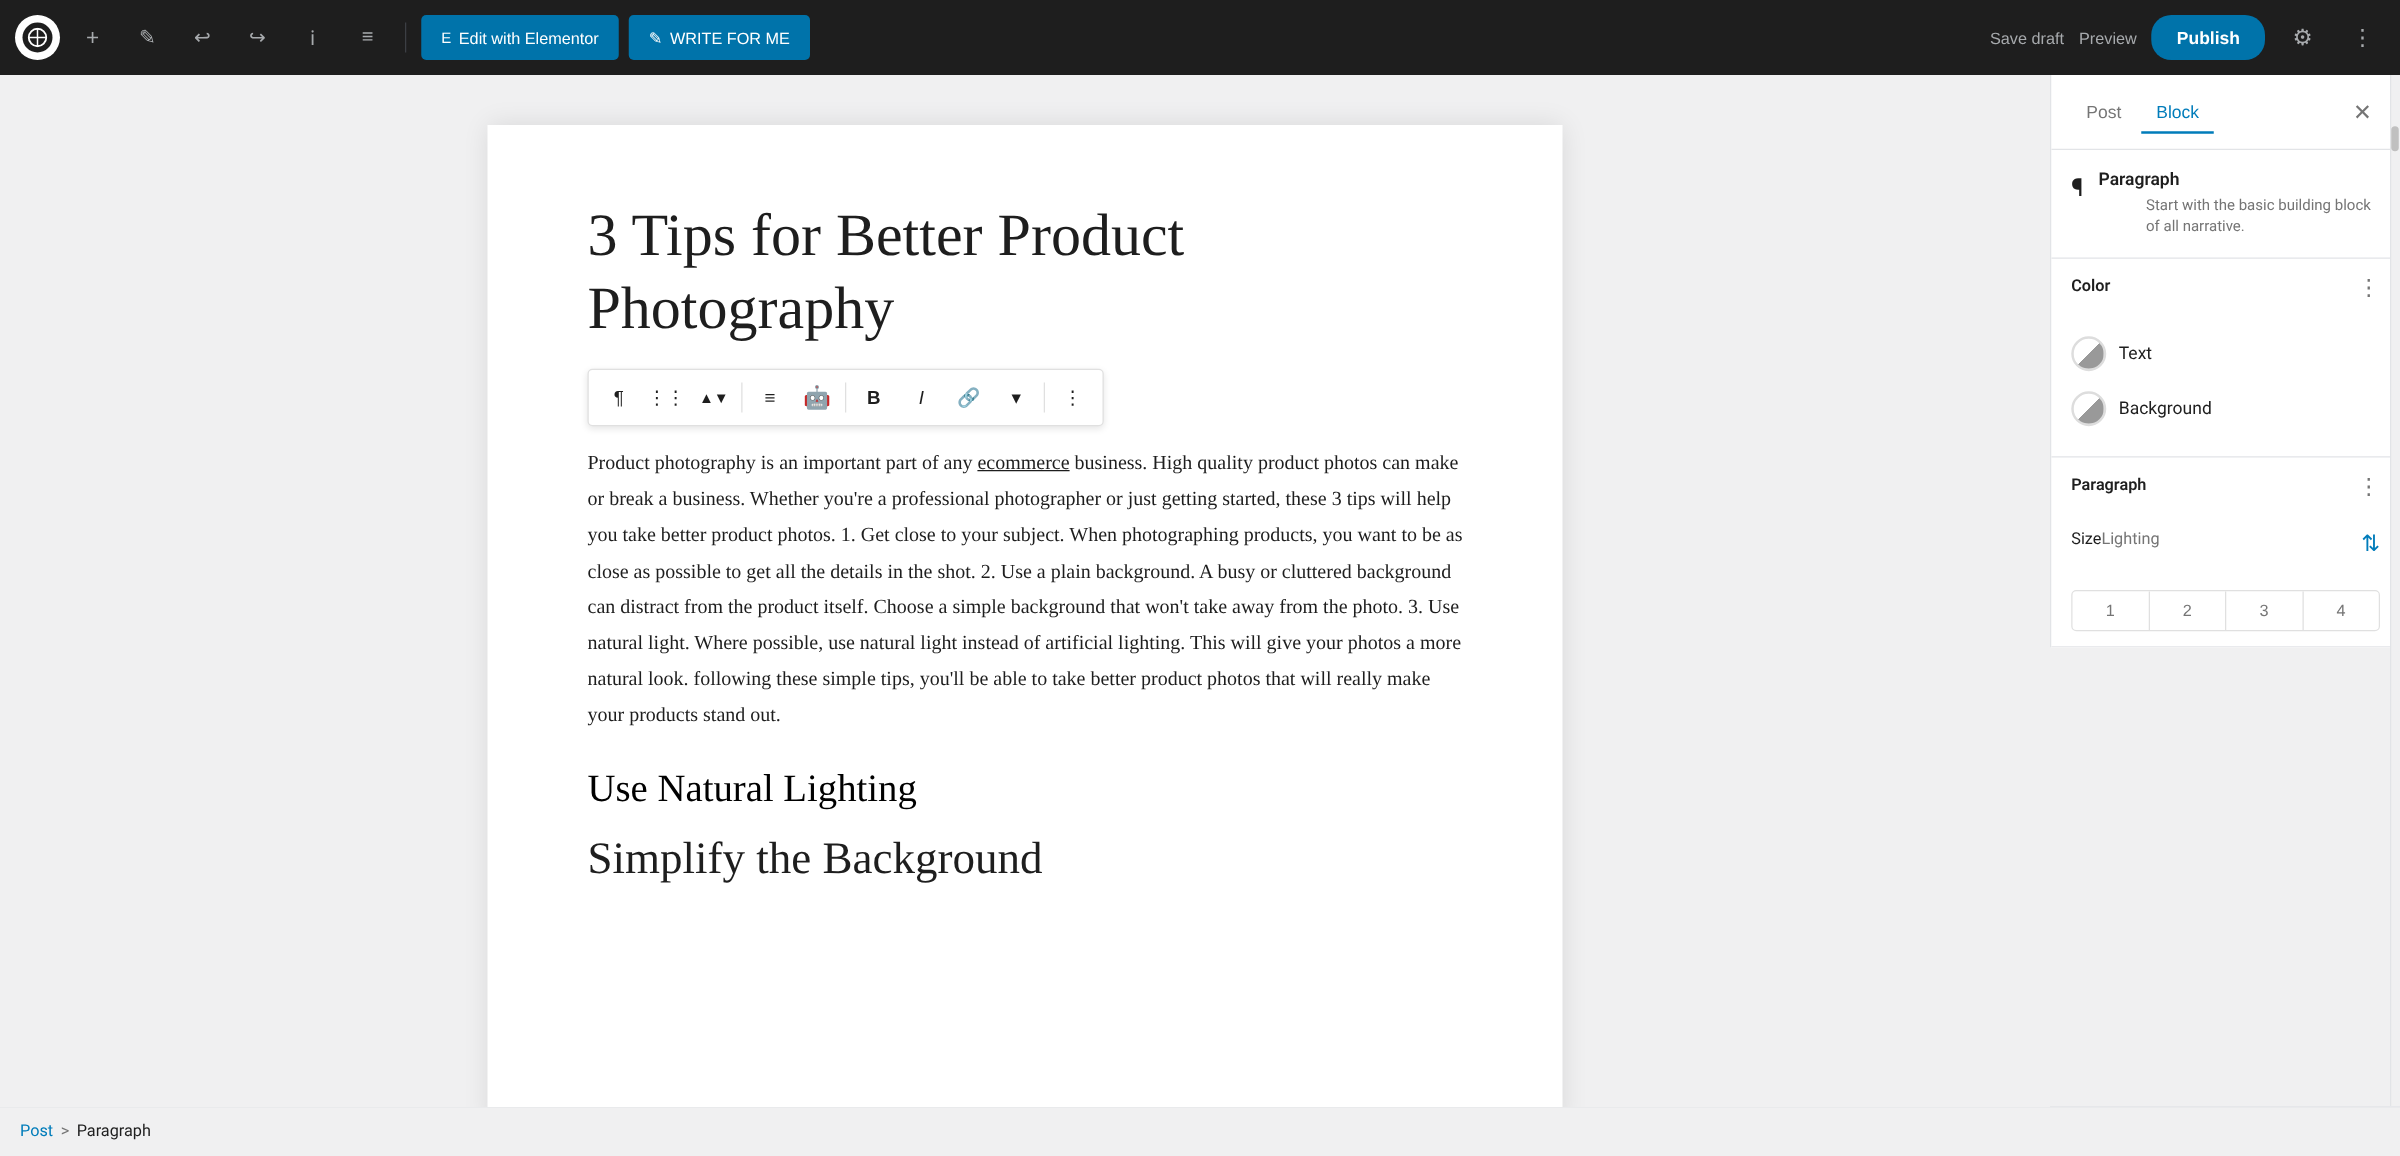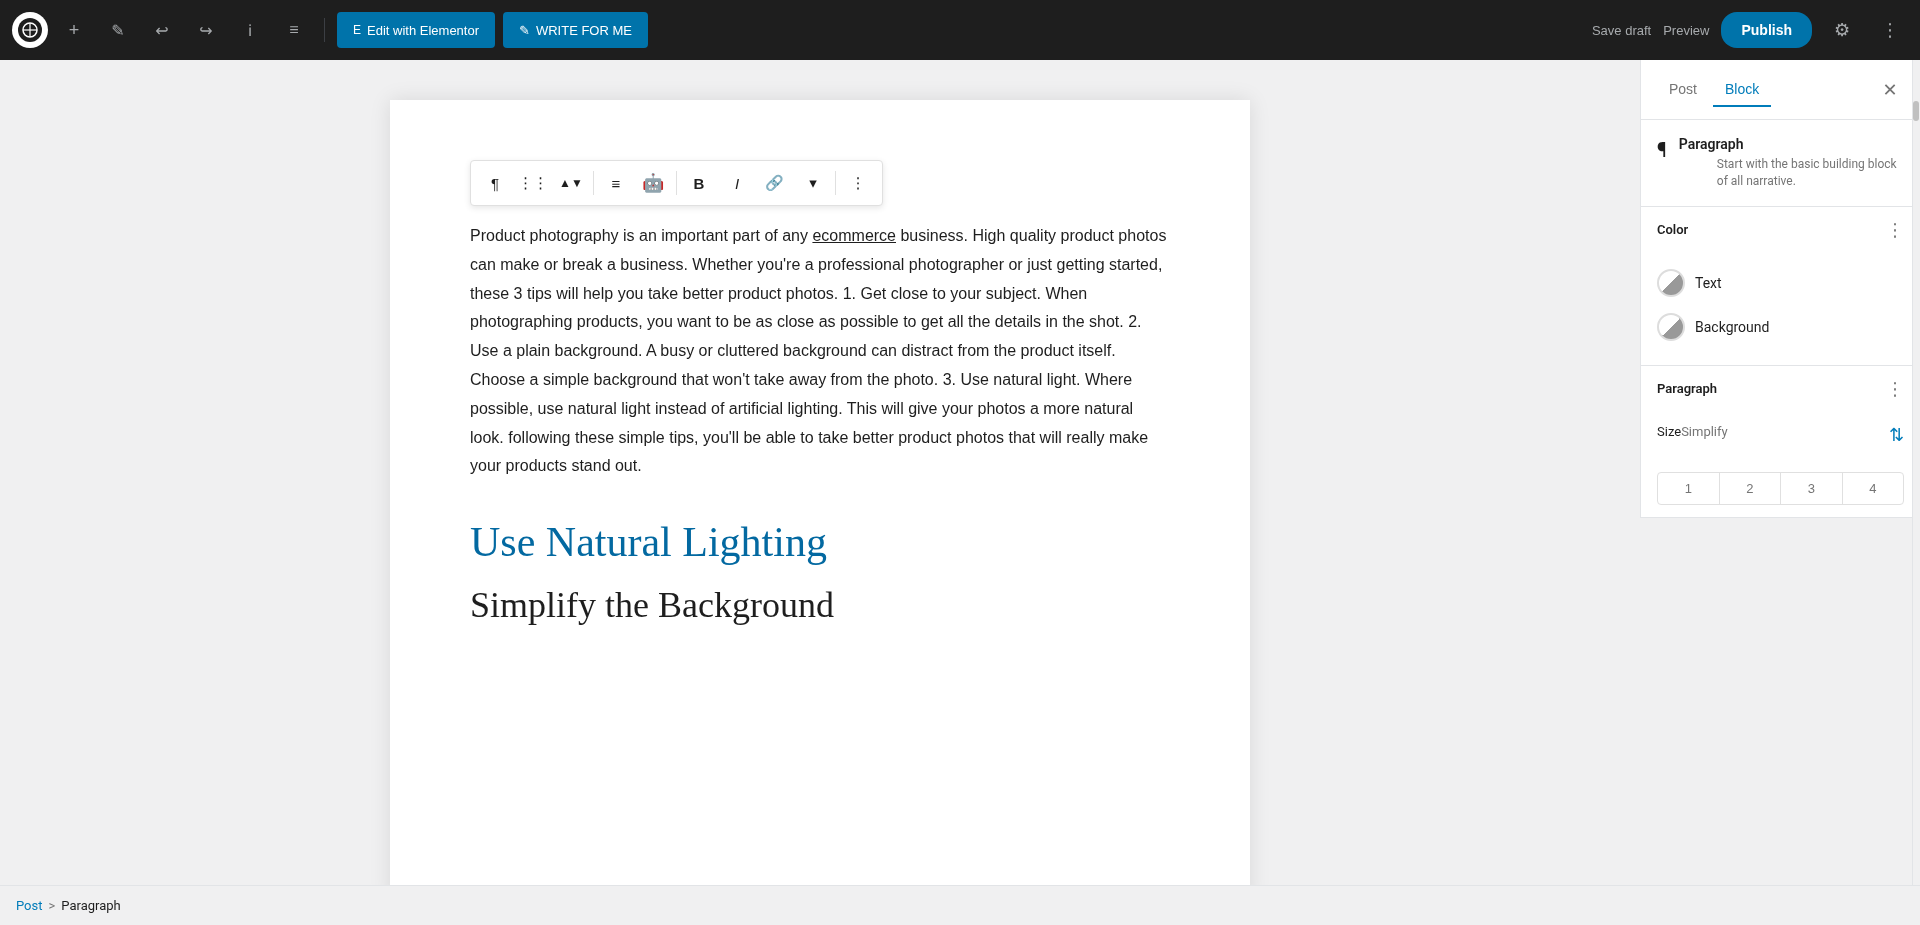--- a/index.html
+++ b/index.html
@@ -80,28 +80,28 @@
     .toolbar-btn {
       background: none; border: none; cursor: pointer; color: #1e1e1e;
       width: 36px; height: 36px; border-radius: 4px; display: flex;
       align-items: center; justify-content: center; font-size: 15px;
     }
     .toolbar-divider { width: 1px; height: 24px; background: #e0e0e0; margin: 0 2px; }
     .toolbar-bold { font-weight: bold; }
     .toolbar-italic { font-style: italic; }
 
     .post-body {
-      font-family: Liberation Sans, sans-serif;
-      font-size: 16px; line-height: 1.8; color: #1e1e1e; margin-bottom: 36px;
+      font-family: Liberation Serif, serif;
+      font-size: 16px; line-height: 1.8; color: #1e1e1e; margin-bottom: 24px;
     }
     .underline-link { text-decoration: underline; }
 
     .section-heading {
-      font-family: Georgia, serif; font-size: 42px; font-weight: 400;
-      color: #0369a1; line-height: 1.2; margin-bottom: 16px;
+      font-family: Georgia, serif; font-size: 31px; font-weight: 400;
+      color: #000000; line-height: 1.2; margin-bottom: 16px;
     }
     .section-subheading {
       font-family: Georgia, serif; font-size: 36px; font-weight: 400;
       color: #1e1e1e; line-height: 1.2;
     }
 
     
     .right-sidebar {
       width: 280px; background: #fff; border-left: 1px solid #e2e4e7;
       display: flex; flex-direction: column; flex-shrink: 0; overflow-y: auto;
@@ -258,20 +258,21 @@
     <button class="settings-btn">⚙</button>
     <button class="more-btn">⋮</button>
   </div>
 </div>
 
 <div class="main-layout">
 
   <div class="editor-area">
     <div class="editor-content">
 
+      <h1 class="post-title">3 Tips for Better Product Photography</h1>
 
       <div class="block-toolbar">
         <button class="toolbar-btn">
           <span>¶</span>
         </button>
         <button class="toolbar-btn">
           <span>⋮⋮</span>
         </button>
         <button class="toolbar-btn">
           <span style="font-size:12px;">▲▼</span>
@@ -350,21 +351,21 @@
       </div>
 
       <div class="typography-section">
         <div class="section-header">
           <span class="section-title">Paragraph</span>
           <button class="section-more">⋮</button>
         </div>
         <div class="typography-content">
           <div class="size-row">
             <span class="size-label">Size</span>
-            <span class="size-value">Simplify</span>
+            <span class="size-value">Lighting</span>
             <button class="size-adjust-btn">⇅</button>
           </div>
           <div class="font-size-buttons">
             <button class="font-size-btn">1</button>
             <button class="font-size-btn">2</button>
             <button class="font-size-btn">3</button>
             <button class="font-size-btn">4</button>
           </div>
         </div>
       </div>

